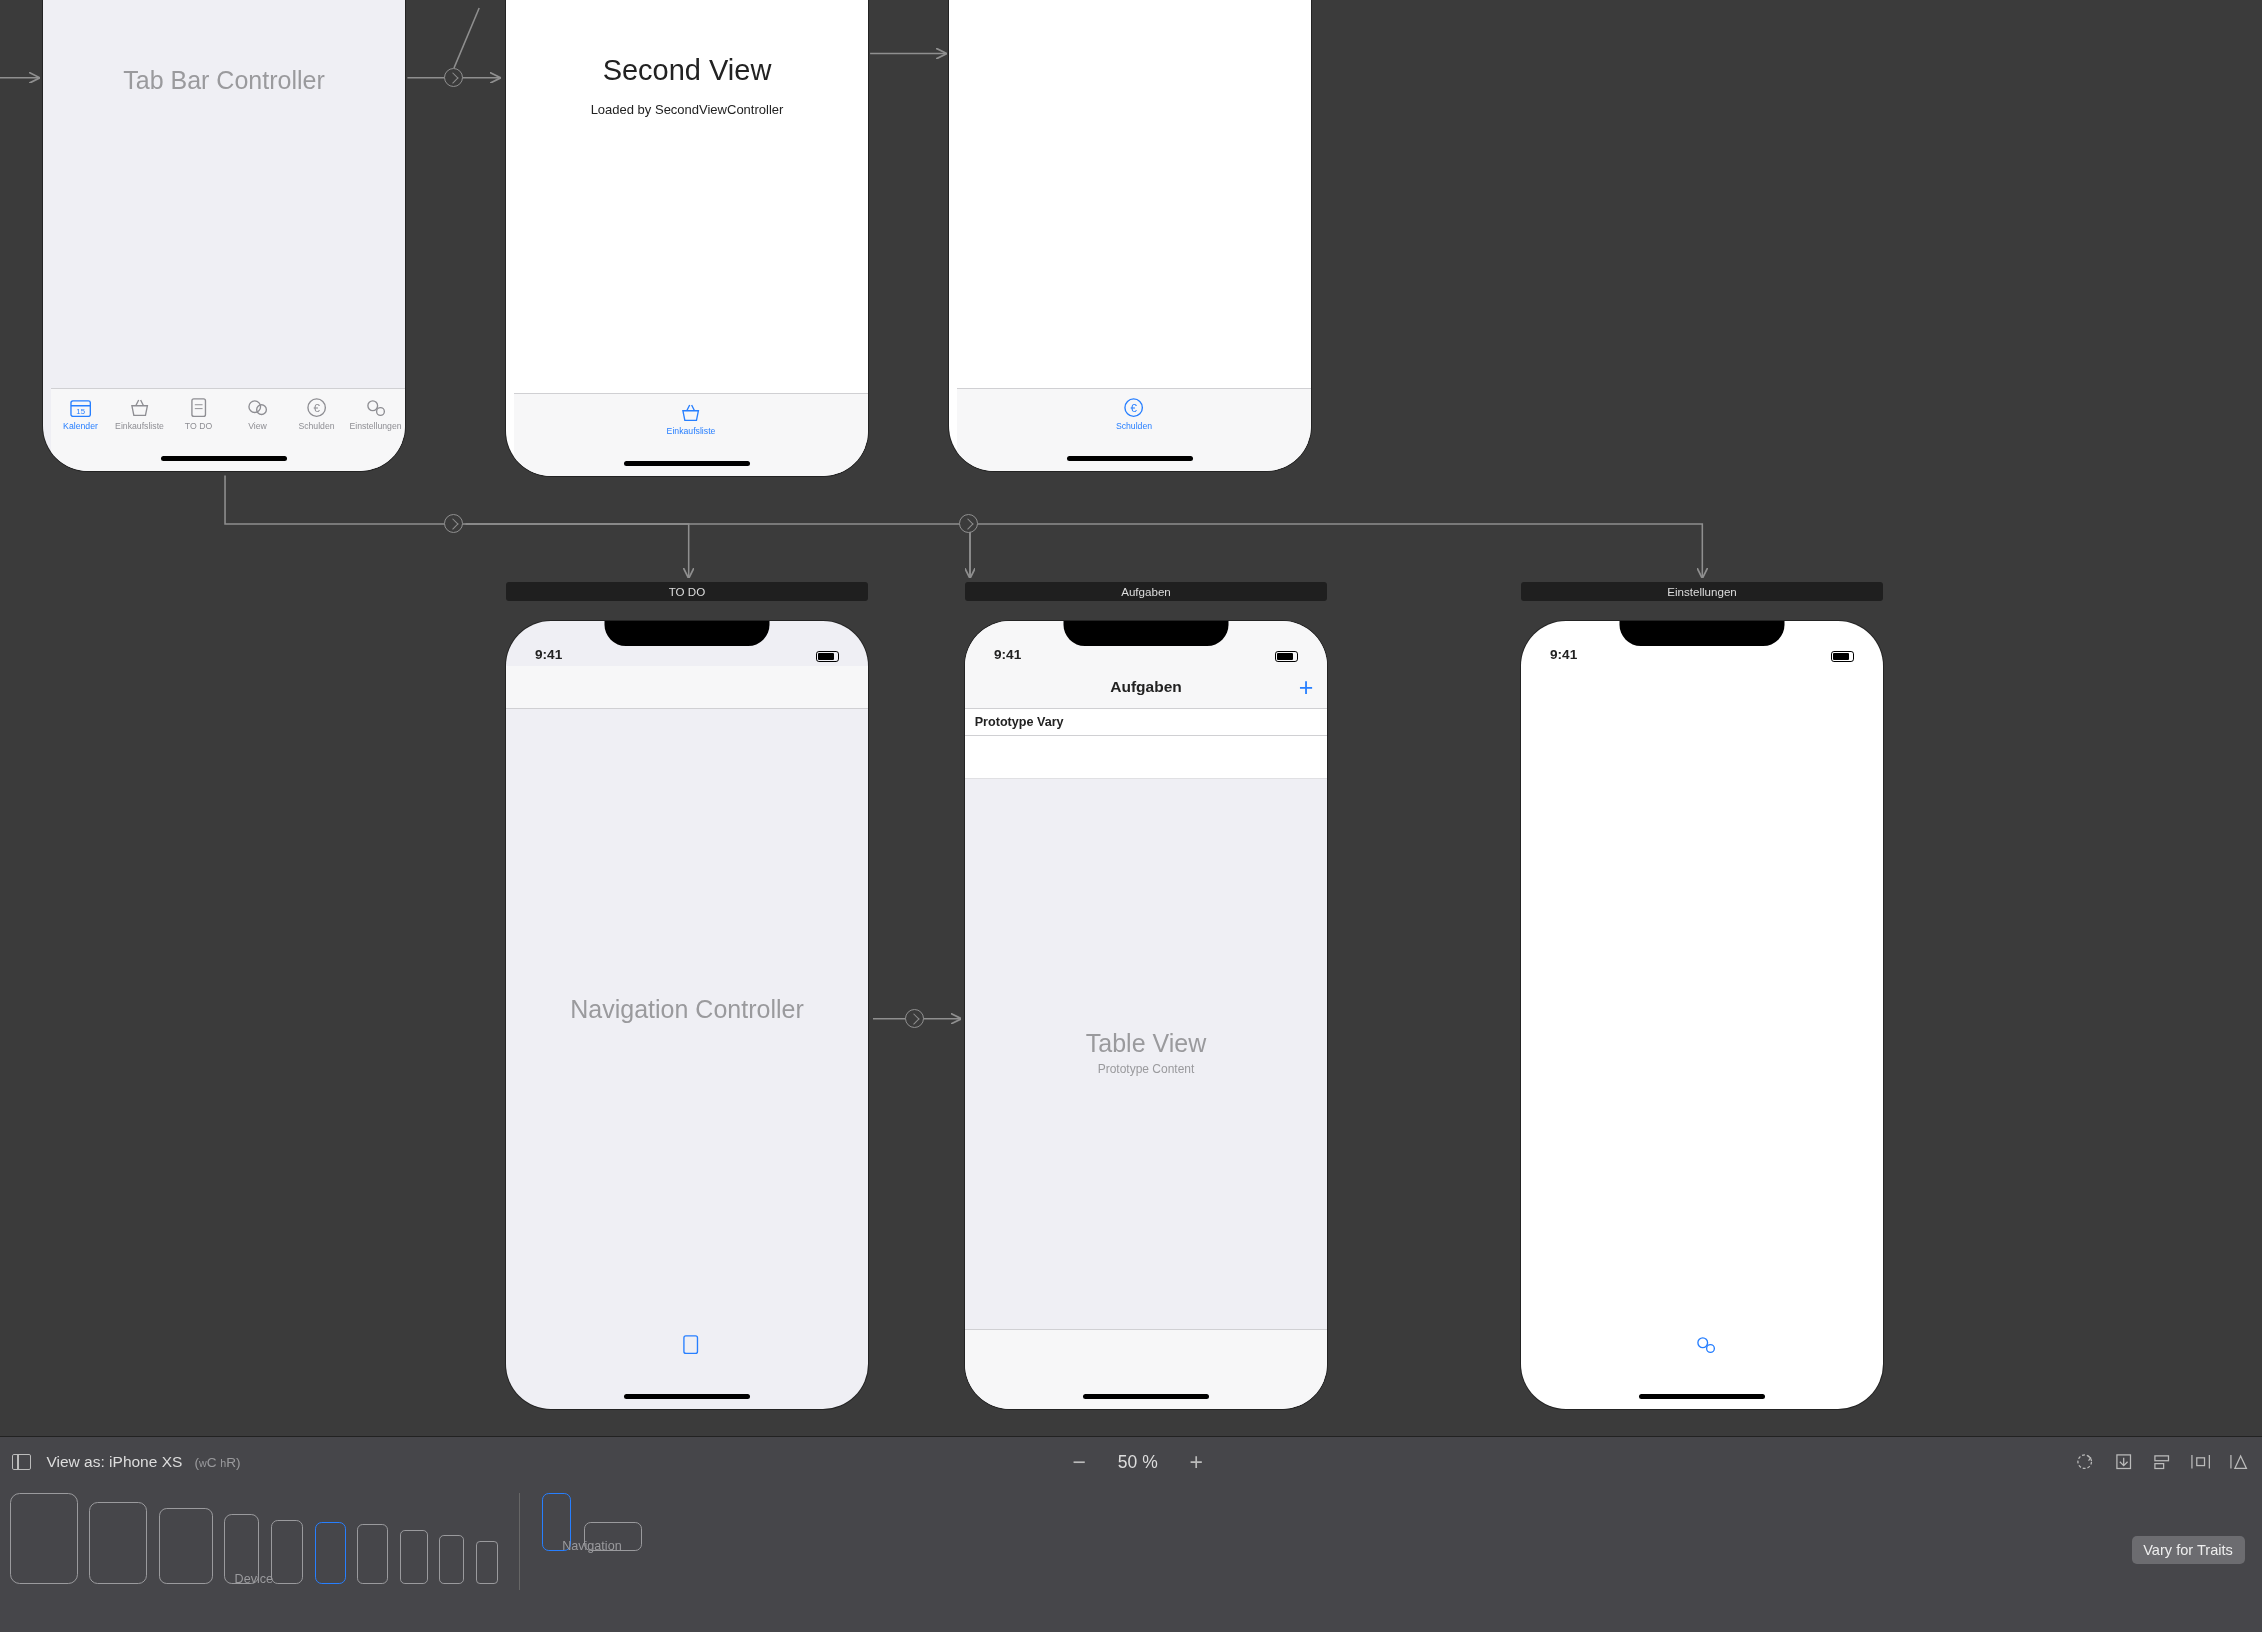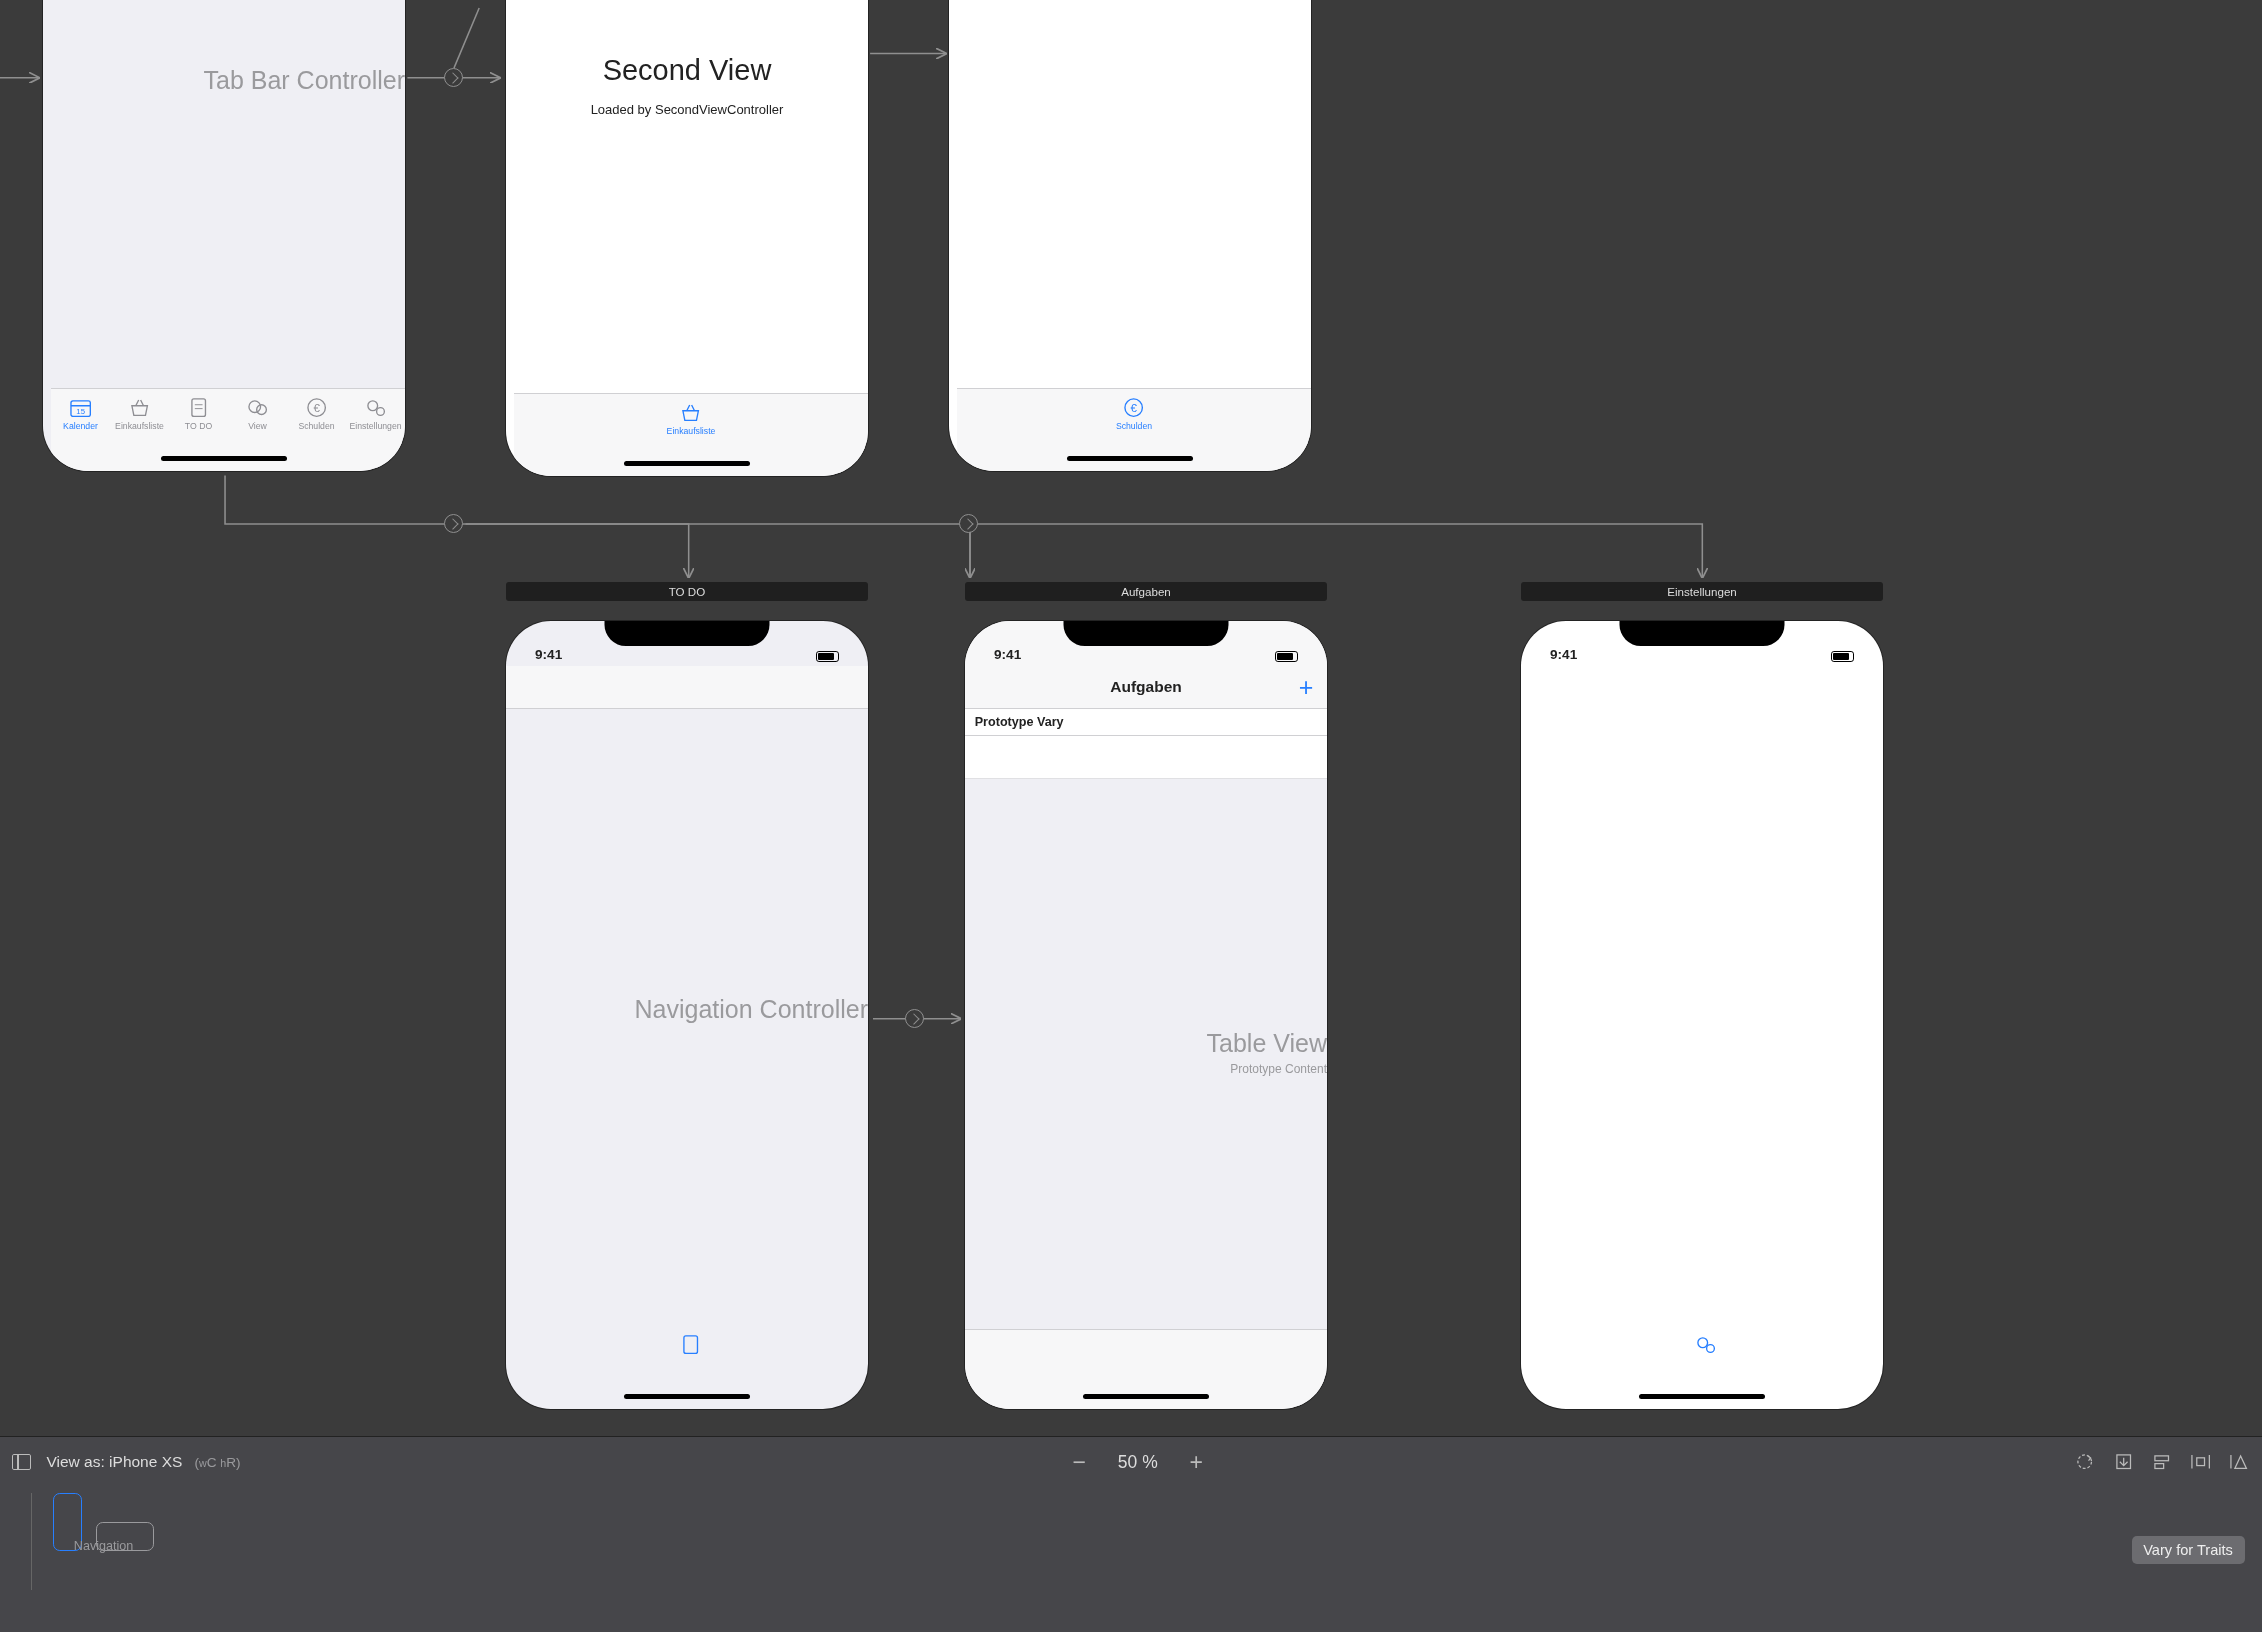--- a/index.html
+++ b/index.html
@@ -136,21 +136,21 @@
     padding: 5.8px 9.7px;
   }
   .proto-row {
     height: 43px;
     background: #fff;
     border-bottom: 1px solid #e0e0e3;
   }
 
   .big-placeholder {
     color: #9a9a9d;
-    text-align: right;
+    text-align: center;
   }
   .big-placeholder h2 {
     font-weight: 500;
     font-size: 25px;
   }
   .big-placeholder p {
     font-size: 12px;
     margin-top: 3.9px;
   }
 
@@ -510,20 +510,33 @@
       <div class="ic">
           <svg width="21.3" height="19.4" viewBox="0 0 22 20">
             <line x1="2" y1="3" x2="2" y2="17" stroke="currentColor" stroke-width="1.3"></line>
             <path d="M6 17L12 4l6 13z" fill="none" stroke="currentColor" stroke-width="1.3"></path>
           </svg>
         </div>
     </div>
   </div>
 
   <div class="bb-row2">
+    <div class="device-group">
+      <div class="dev" style="width:68px;height:91px;border-radius:9.7px"></div>
+      <div class="dev" style="width:58px;height:82px;border-radius:8.7px"></div>
+      <div class="dev" style="width:54px;height:76px;border-radius:7.8px"></div>
+      <div class="dev" style="width:35px;height:70px;border-radius:7.8px"></div>
+      <div class="dev" style="width:32px;height:64px;border-radius:6.8px"></div>
+      <div class="dev sel" style="width:31px;height:62px;border-radius:6.8px"></div>
+      <div class="dev" style="width:31px;height:60px;border-radius:5.8px"></div>
+      <div class="dev" style="width:28px;height:54px;border-radius:4.9px"></div>
+      <div class="dev" style="width:25px;height:49px;border-radius:4.9px"></div>
+      <div class="dev" style="width:22px;height:43px;border-radius:3.9px"></div>
+      <span class="lbl">Device</span>
+    </div>
     <div class="vsep"></div>
     <div class="orient-group">
       <div class="dev sel" style="width:29px;height:58px;border-radius:6.8px"></div>
       <div class="dev" style="width:58px;height:29px;border-radius:6.8px"></div>
       <span class="lbl">Navigation</span>
     </div>
     <div class="spacer"></div>
     <div class="vary-btn">Vary for Traits</div>
   </div>
 </div>

